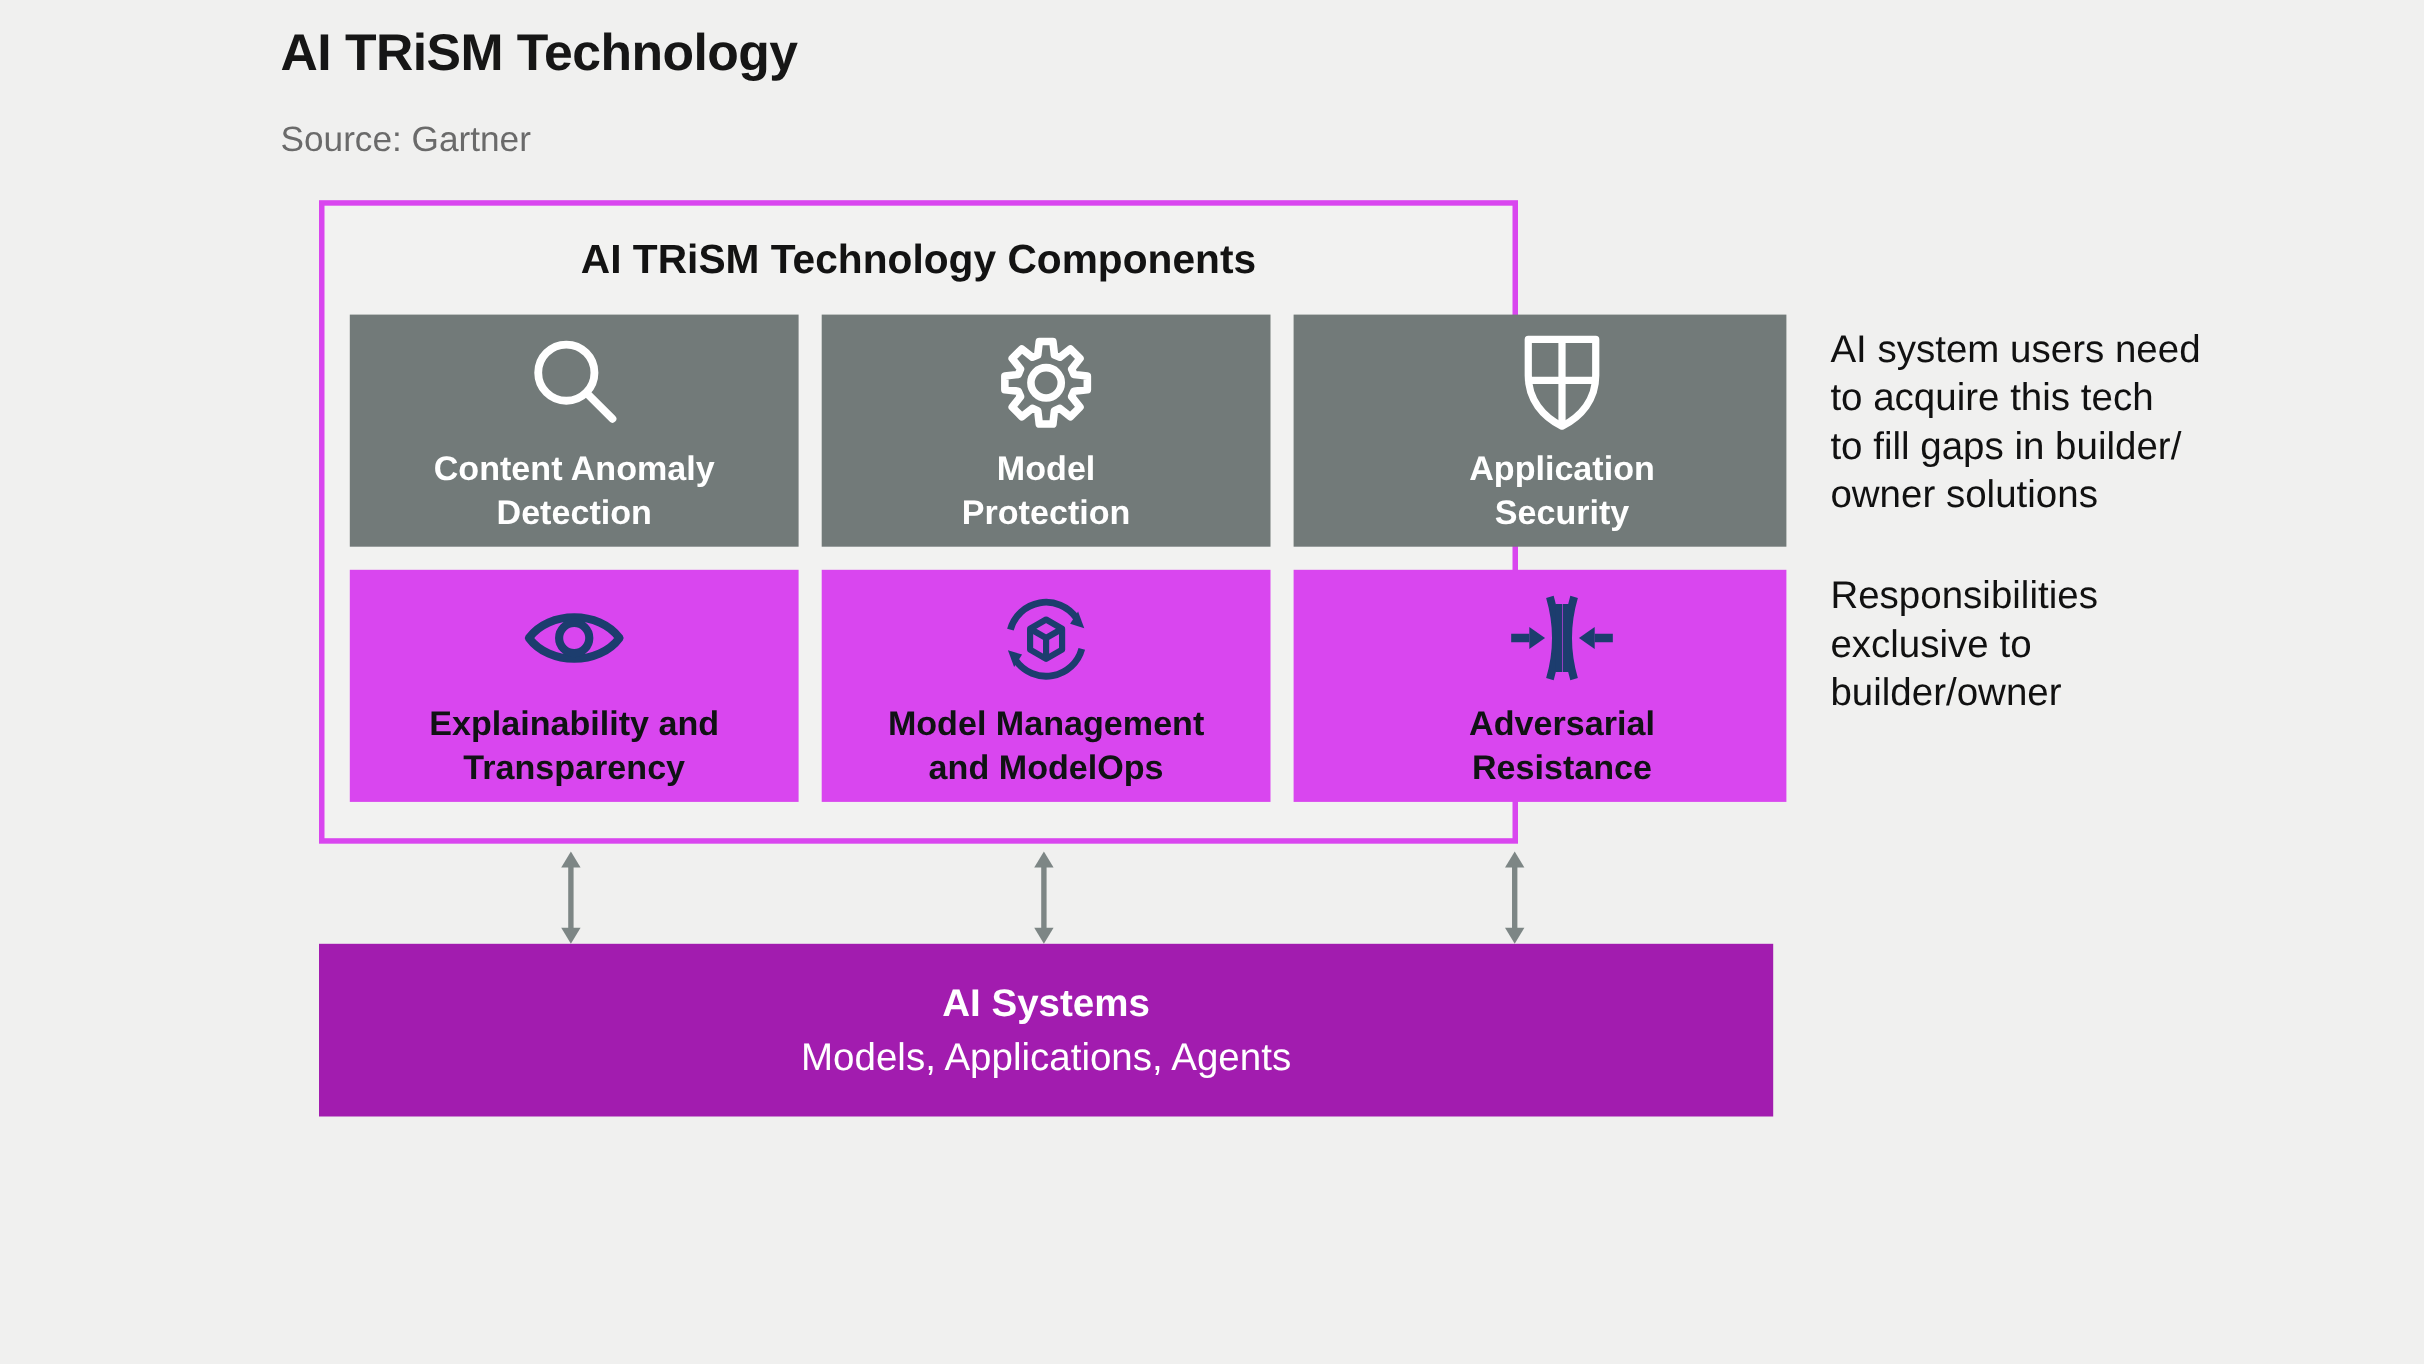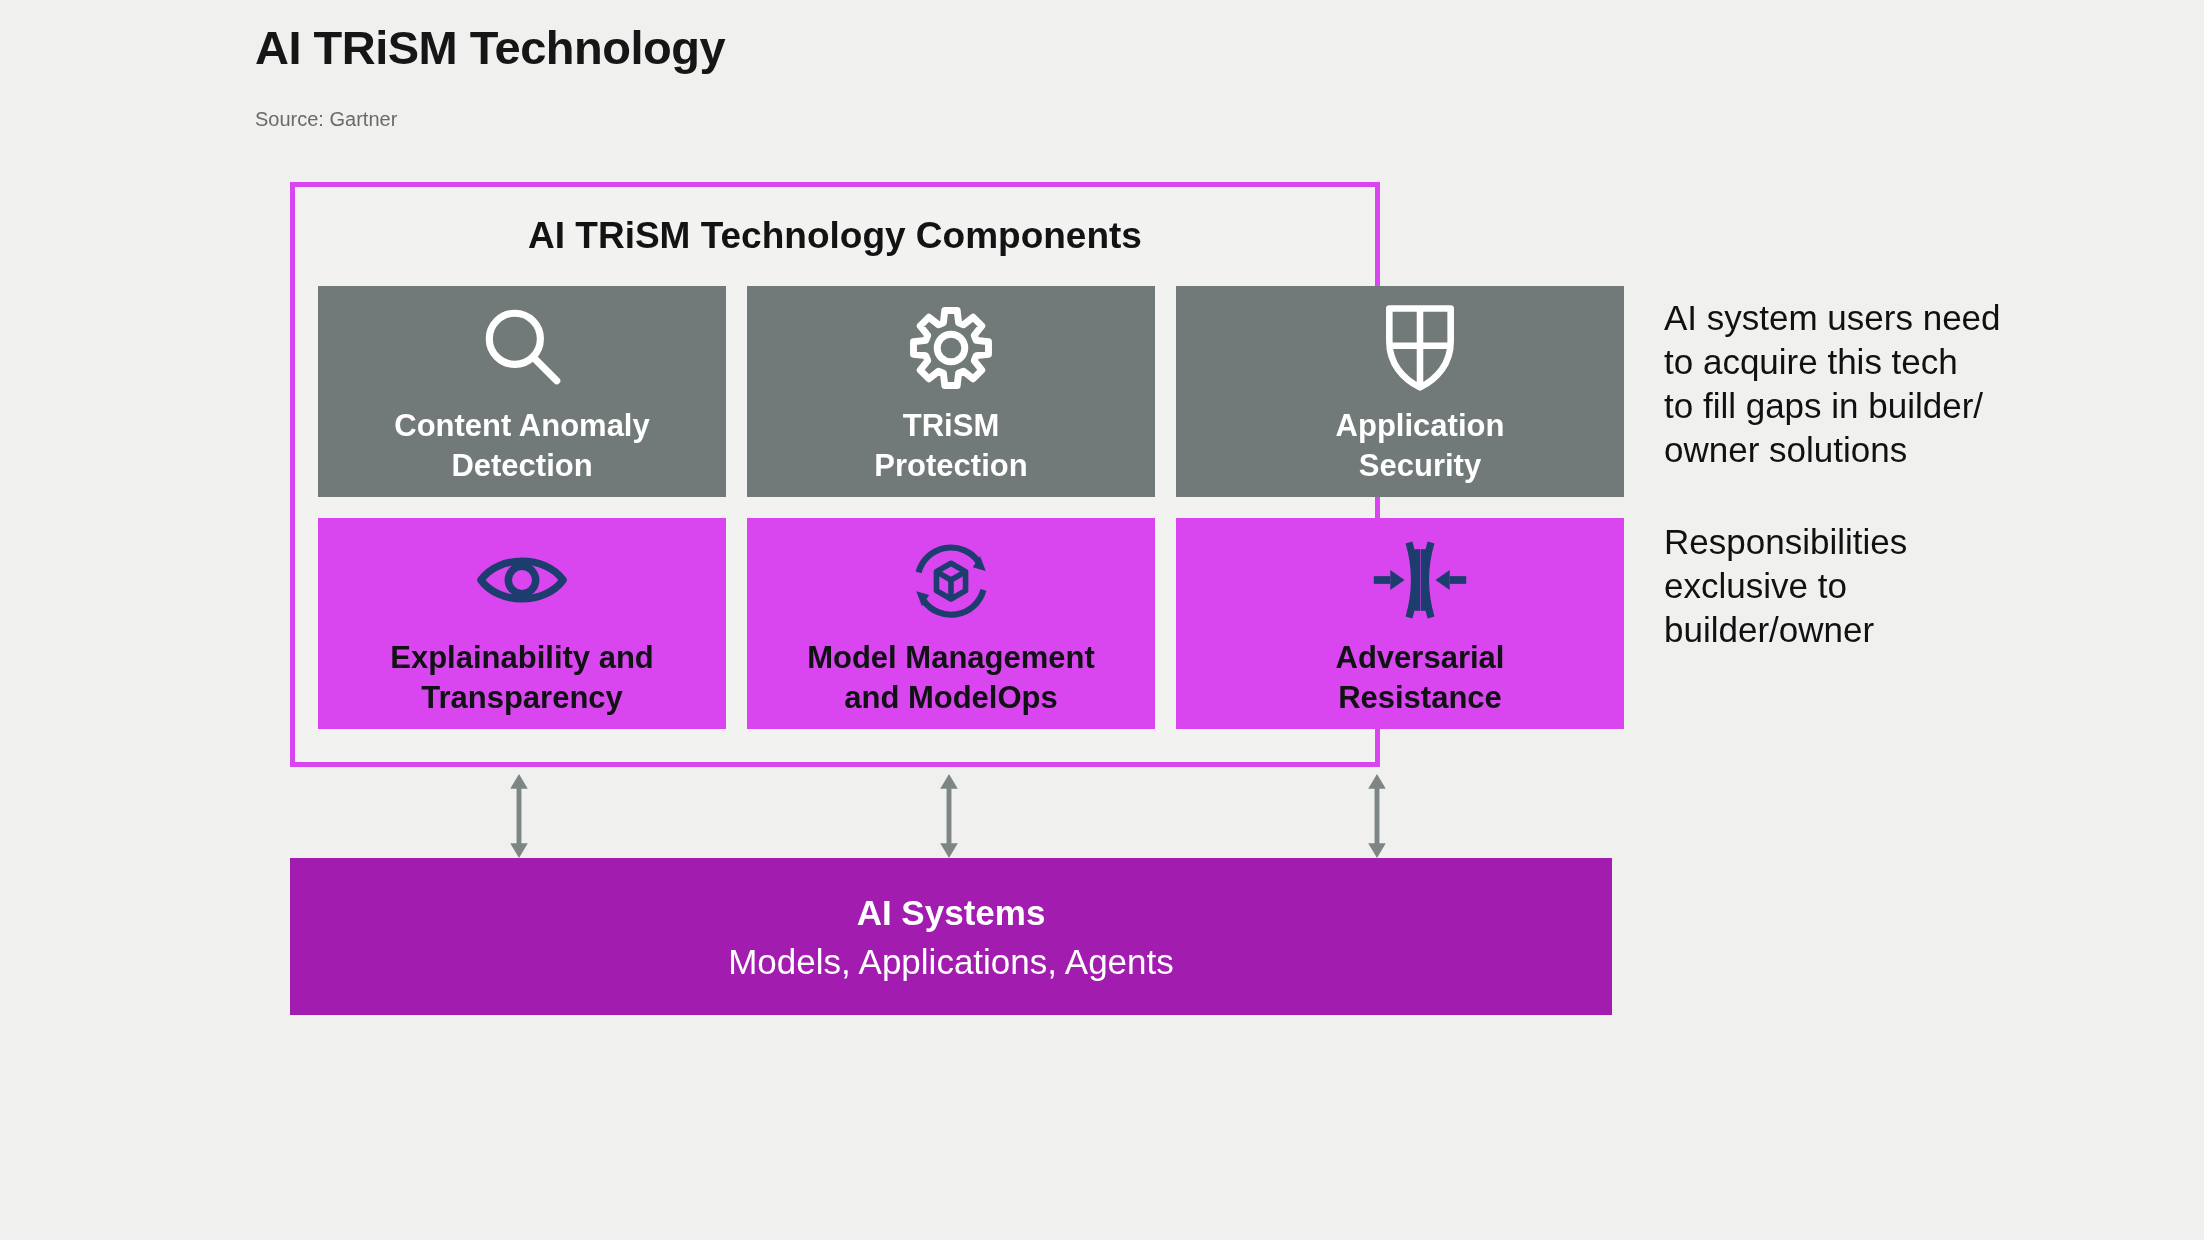--- a/index.html
+++ b/index.html
@@ -1,21 +1,21 @@
 <!DOCTYPE html>
 <html><head>
 <meta charset="utf-8">
 <style>
   html,body{margin:0;padding:0;background:#F0F0EF;}
   .canvas{position:relative;width:2204px;height:1240px;background:#F0F0EF;overflow:hidden;
           font-family:"Liberation Sans",sans-serif;color:#131313;}
 
   .page-title{position:absolute;left:255px;top:20px;font-size:47px;font-weight:bold;
               letter-spacing:-0.5px;color:#161616;}
-  .source{position:absolute;left:255px;top:108px;font-size:20px;color:#6A6A6A;}
+  .source{position:absolute;left:255px;top:108px;font-size:32px;color:#6A6A6A;}
 
   .components-box{position:absolute;left:290px;top:182px;width:1090px;height:585px;
                   background:#F2F2F1;border:5px solid #d946ef;box-sizing:border-box;}
   .components-header{position:absolute;left:0;top:28px;width:100%;text-align:center;
                      font-size:37px;font-weight:bold;color:#131313;}
 
   .tile{position:absolute;width:408px;height:211px;display:flex;flex-direction:column;
         align-items:center;justify-content:center;text-align:center;}
   .tile.gray{background:#727A79;color:#FFFFFF;}
   .tile.blue{background:#d946ef;color:#101214;}
@@ -68,21 +68,21 @@
 Detection</div>
     </div>
 
     <div class="tile gray c2 r1">
       <span class="tile-icon">
         <svg width="92" height="92" viewBox="0 0 80 80">
           <path id="gear-path" d="M33.4,18.0 L34.6,7.4 L45.4,7.4 L46.6,18.0 L50.9,19.8 L59.2,13.2 L66.8,20.8 L60.2,29.1 L62.0,33.4 L72.6,34.6 L72.6,45.4 L62.0,46.6 L60.2,50.9 L66.8,59.2 L59.2,66.8 L50.9,60.2 L46.6,62.0 L45.4,72.6 L34.6,72.6 L33.4,62.0 L29.1,60.2 L20.8,66.8 L13.2,59.2 L19.8,50.9 L18.0,46.6 L7.4,45.4 L7.4,34.6 L18.0,33.4 L19.8,29.1 L13.2,20.8 L20.8,13.2 L29.1,19.8 Z" fill="none" stroke="#FFFFFF" stroke-width="6" stroke-linejoin="round"></path>
           <circle cx="40" cy="40" r="12" fill="none" stroke="#FFFFFF" stroke-width="6"></circle>
         </svg>
       </span>
-      <div class="tile-label">TRiSM
+      <div class="tile-label">Model
 Protection</div>
     </div>
 
     <div class="tile gray c3 r1">
       <span class="tile-icon">
         <svg width="88" height="92" viewBox="0 0 80 84">
           <path d="M12,6 H68 V36 C68,56 56,70 40,78 C24,70 12,56 12,36 Z" fill="none" stroke="#FFFFFF" stroke-width="6" stroke-linejoin="round"></path>
           <line x1="40" y1="6" x2="40" y2="78" stroke="#FFFFFF" stroke-width="6"></line>
           <line x1="12" y1="40" x2="68" y2="40" stroke="#FFFFFF" stroke-width="6"></line>
         </svg>

